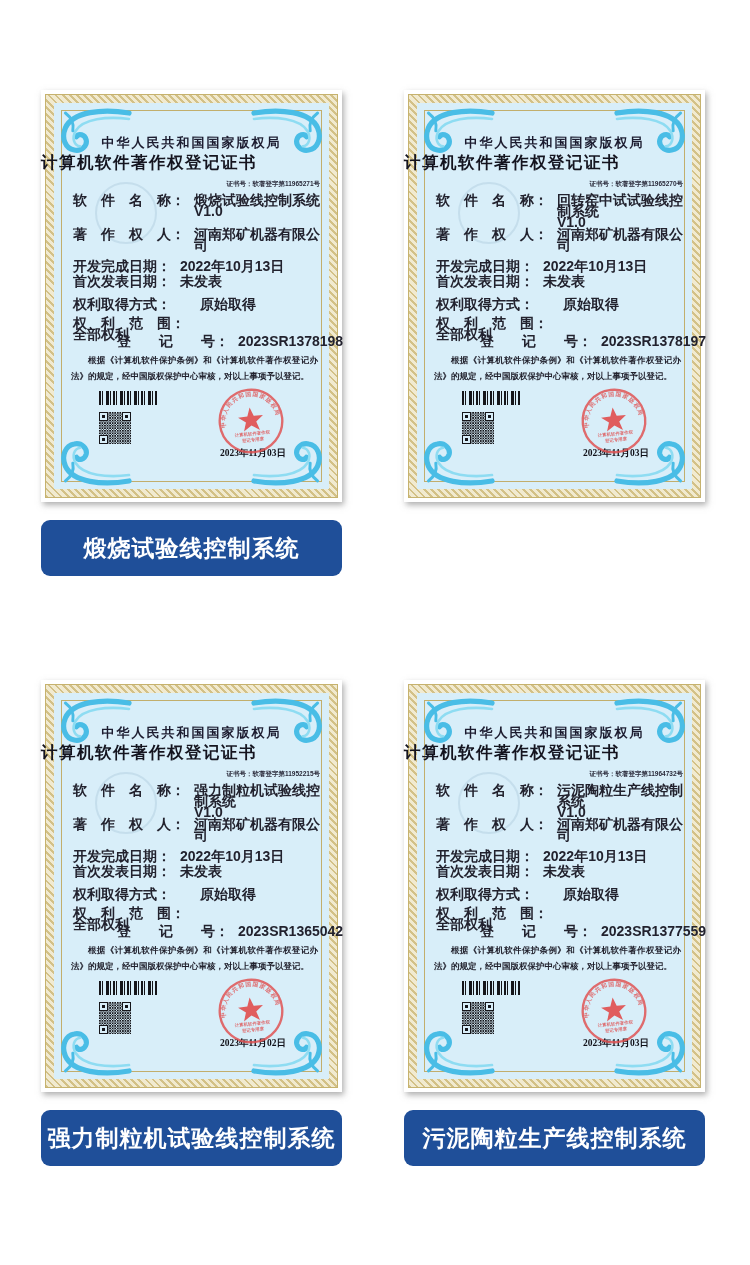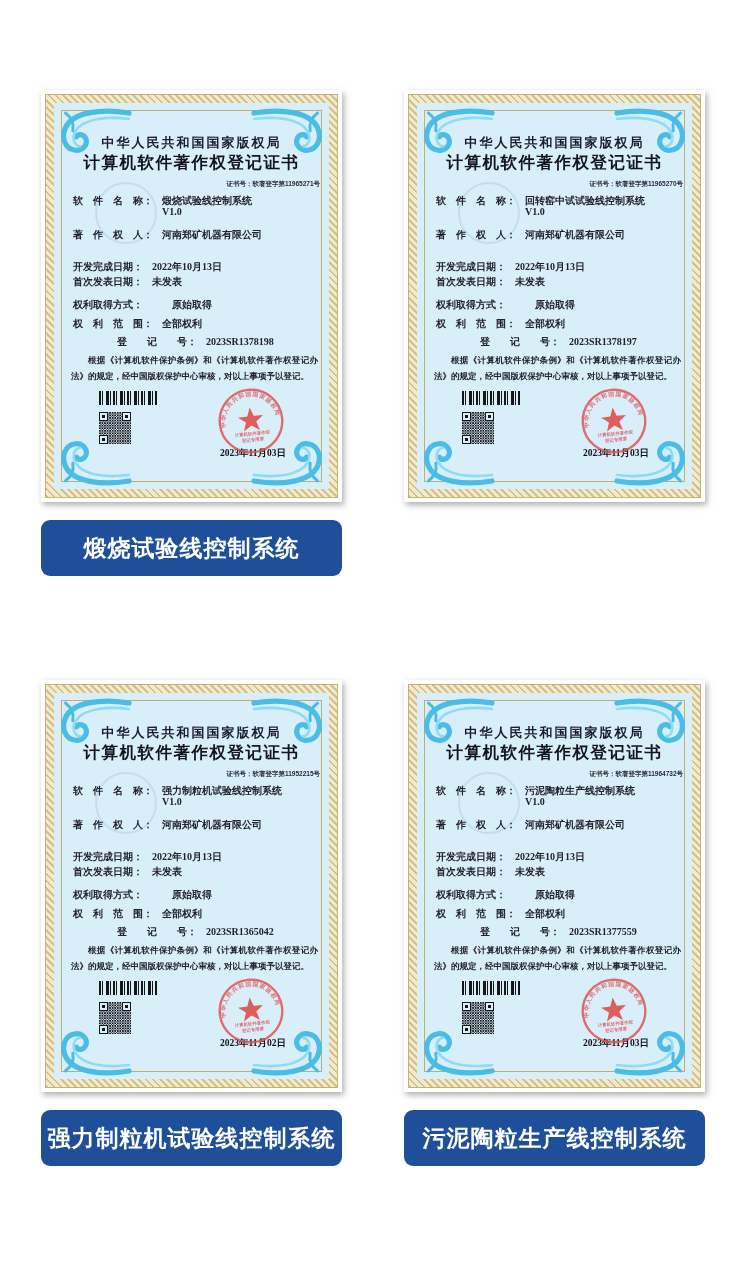--- a/index.html
+++ b/index.html
@@ -33,39 +33,39 @@
   .watermark {
     position:absolute; left:54px; top:92px; width:58px; height:58px;
     border:2px solid rgba(140,175,200,.25); border-radius:50%;
   }
   .c-header {
     position:absolute; top:44px; left:0; right:0; text-align:center;
     font-family:"Liberation Serif", serif; font-weight:bold;
     font-size:13px; letter-spacing:2px; color:#1c1c30; white-space:nowrap;
   }
   .c-title {
-    position:absolute; top:62px; left:0; right:0; text-align:center;
+    position:absolute; top:62px; left:0; right:0; 
     font-family:"Liberation Serif", serif; font-weight:bold;
     font-size:16.5px; letter-spacing:1.5px; color:#14141f; white-space:nowrap;
   }
   .c-certno {
     position:absolute; top:90px; right:22px;
     font-size:6.5px; font-weight:bold; color:#2a2a3a; white-space:nowrap;
   }
   .field {
     position:absolute; left:32px; right:22px; display:flex;
-    font-size:10px; font-weight:bold; color:#22222e; line-height:11px;font-family:Liberation Serif, serif;
+    font-size:14px; font-weight:bold; color:#22222e; line-height:11px;
   }
   .field .lab { flex:0 0 auto; margin-right:9px; white-space:pre; }
   .f-name  { top:105px; }
   .f-owner { top:139px; }
   .f-dev   { top:171px; }
   .f-pub   { top:186px; }
   .f-acq   { top:209px;gap:20px; }
-  .f-scope { top:228px; }
+  .f-scope { top:228px;flex-direction:column; }
   .f-reg   { top:246px;margin-left:44px; }
   .c-statement {
     position:absolute; top:262px; left:30px; right:24px;
     font-size:8.5px; font-weight:bold; color:#22222e;
     line-height:16px; text-indent:17px; text-align:justify;
   }
   .c-barcode {
     position:absolute; top:301px; left:58px; width:58px; height:14px;
     background:repeating-linear-gradient(90deg,
       #15151a 0 2px, transparent 2px 3px,

